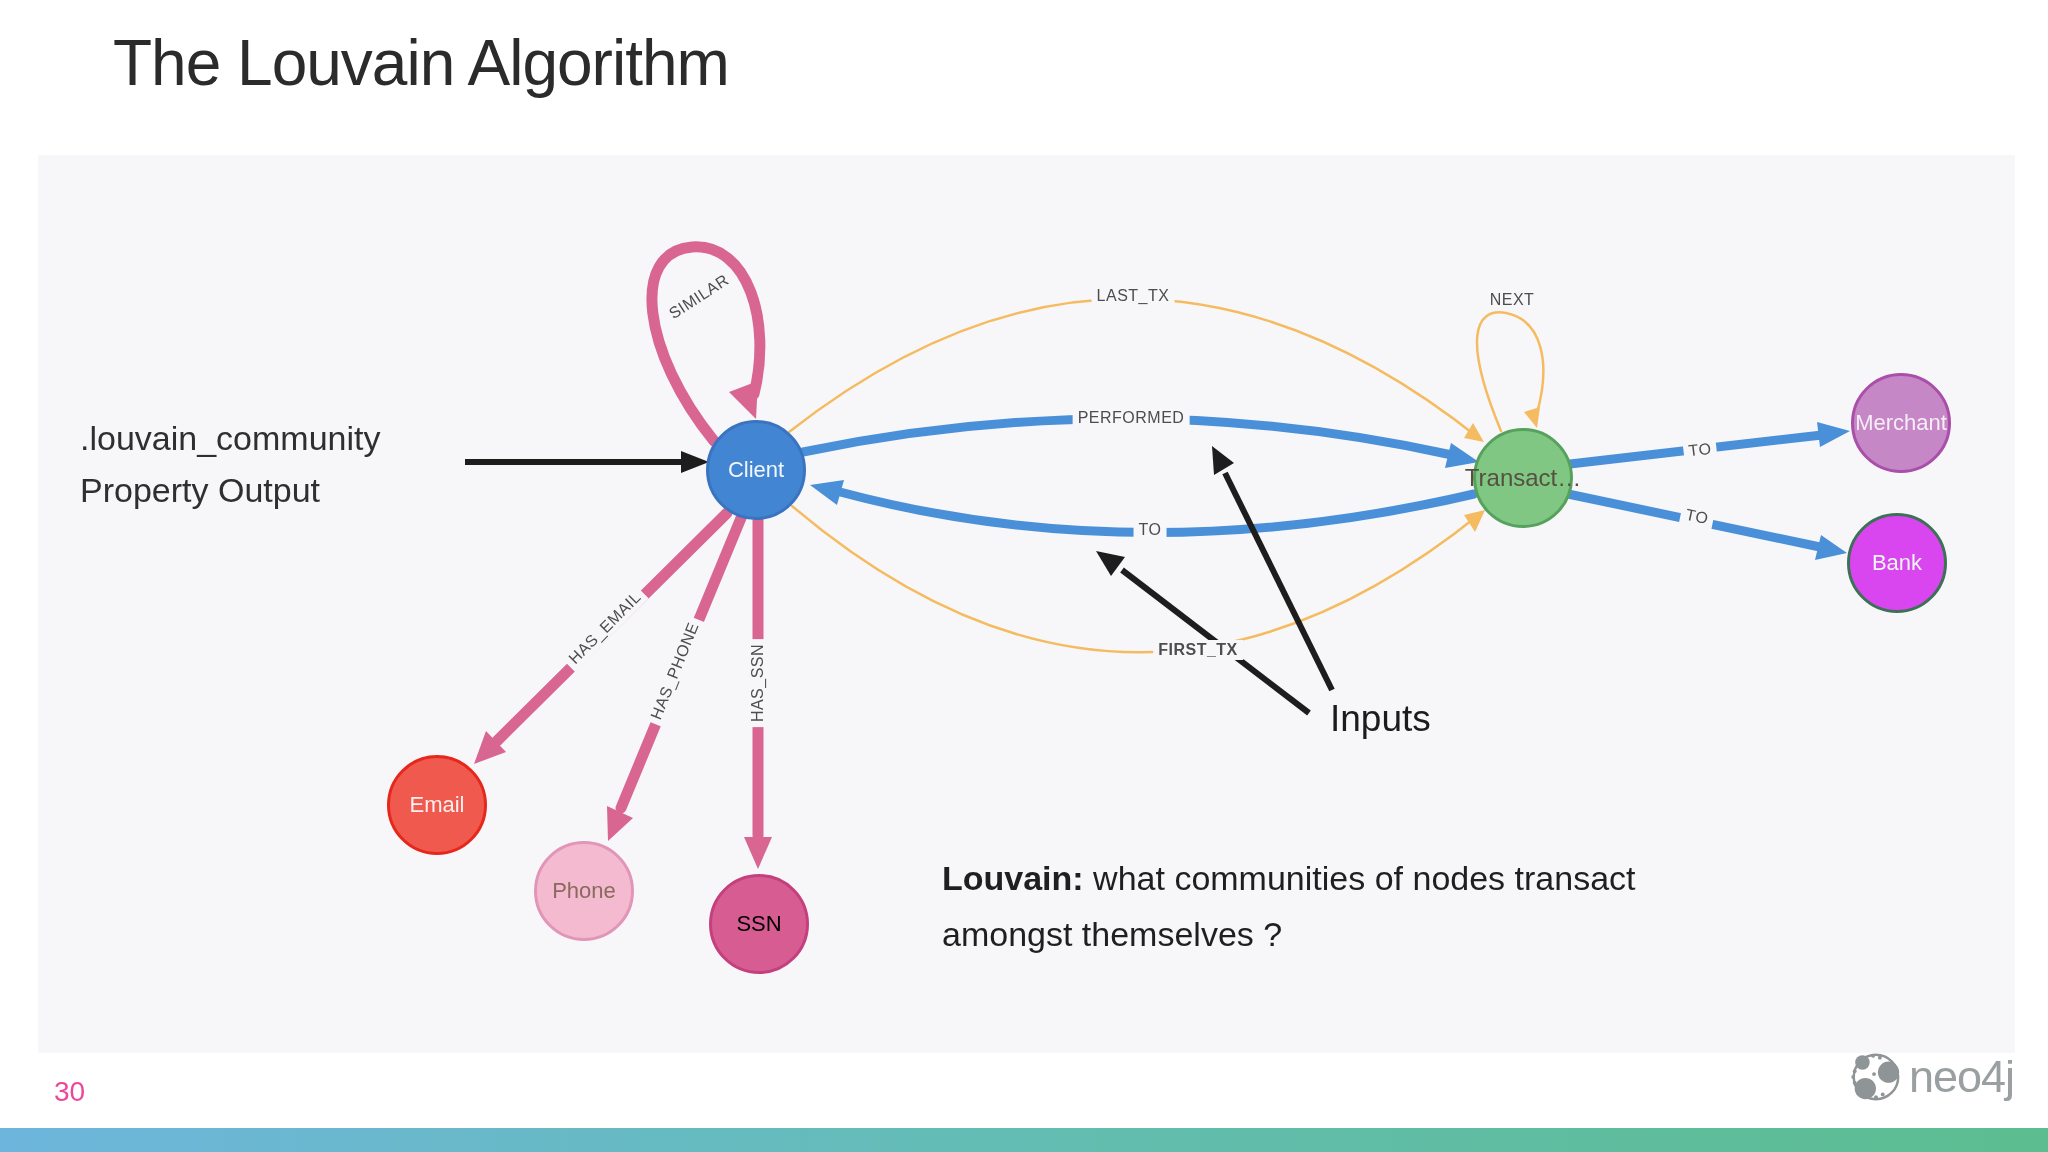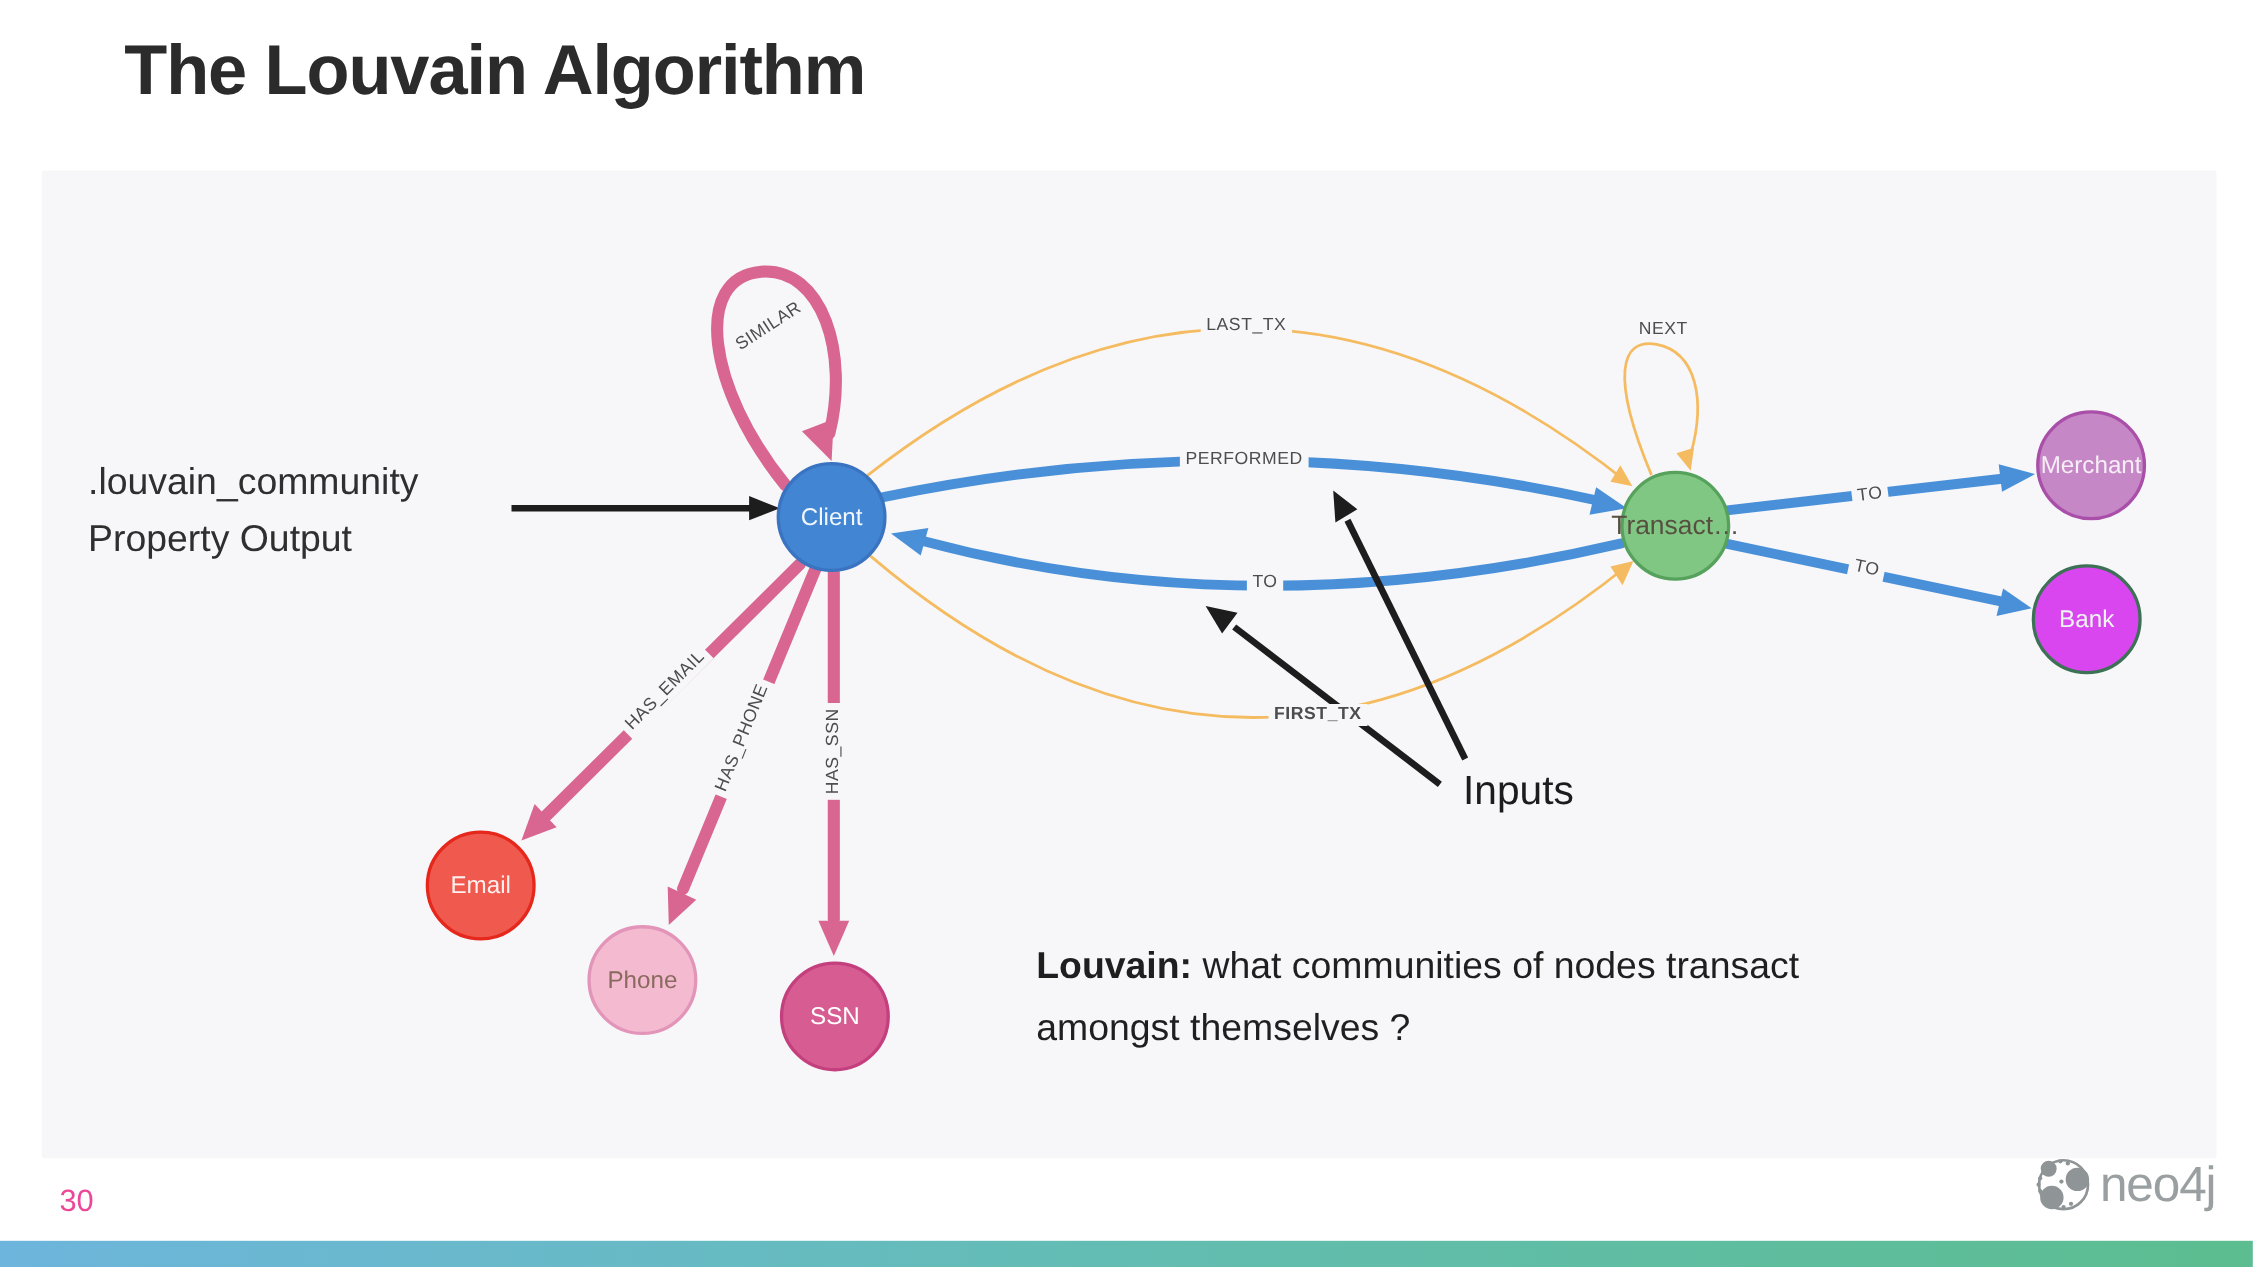--- a/index.html
+++ b/index.html
@@ -3,21 +3,21 @@
 <meta charset="utf-8">
 <style>
   html,body{margin:0;padding:0;}
   body{
     width:2048px;height:1152px;position:relative;overflow:hidden;
     background:#ffffff;font-family:"Liberation Sans",sans-serif;
   }
   .abs{position:absolute;}
   
   .slide-title{
-    left:113px;top:26px;font-size:64px;font-weight:700;color:#2b2b2b;
+    left:113px;top:26px;font-size:64px;font-weight:400;color:#2b2b2b;
     letter-spacing:-1px;white-space:nowrap;
   }
   
   .panel{
     left:38px;top:155px;width:1977px;height:898px;background:#f7f7fa;border-radius:2px;
   }
   
   svg.overlay{left:0;top:0;width:2048px;height:1152px;pointer-events:none;}
   .edge-pink{stroke:#d86691;stroke-width:11;fill:none;stroke-linecap:round;}
   .edge-blue{stroke:#4a90d8;stroke-width:9;fill:none;stroke-linecap:round;}
@@ -32,21 +32,21 @@
     width:100px;height:100px;border-radius:50%;box-sizing:border-box;border:3px solid;
     display:flex;align-items:center;justify-content:center;
     font-size:22px;white-space:nowrap;
   }
   .node-client{background:#4285d2;border-color:#3a74c0;color:#f2f7fd;}
   .node-transaction{background:#81c784;border-color:#56a25c;color:#565040;font-size:24px;}
   .node-merchant{background:#c687c6;border-color:#a94fa9;color:#f6eef6;}
   .node-bank{background:#d946ef;border-color:#3d7156;color:#eef5f1;}
   .node-email{background:#f0594e;border-color:#e5271c;color:#fdf0ef;}
   .node-phone{background:#f3bad0;border-color:#e295b8;color:#8a6a5f;}
-  .node-ssn{background:#d75c92;border-color:#c43f7d;color:#ffffff;}
+  .node-ssn{background:#d75c92;border-color:#c43f7d;color:#000000;}
   
   .edge-label{
     transform:translate(-50%,-50%) rotate(var(--r,0deg));
     background:#f7f7fa;color:#4d4d4d;font-size:16px;letter-spacing:.5px;
     padding:1px 5px;white-space:nowrap;
   }
   
   .prop-note{left:80px;top:412px;font-size:34px;color:#2f2f2f;line-height:52px;white-space:nowrap;}
   .inputs-note{left:1330px;top:698px;font-size:37px;color:#1c1c1c;white-space:nowrap;}
   .caption{left:942px;top:850px;font-size:34px;color:#1f1f1f;line-height:56px;white-space:nowrap;}

